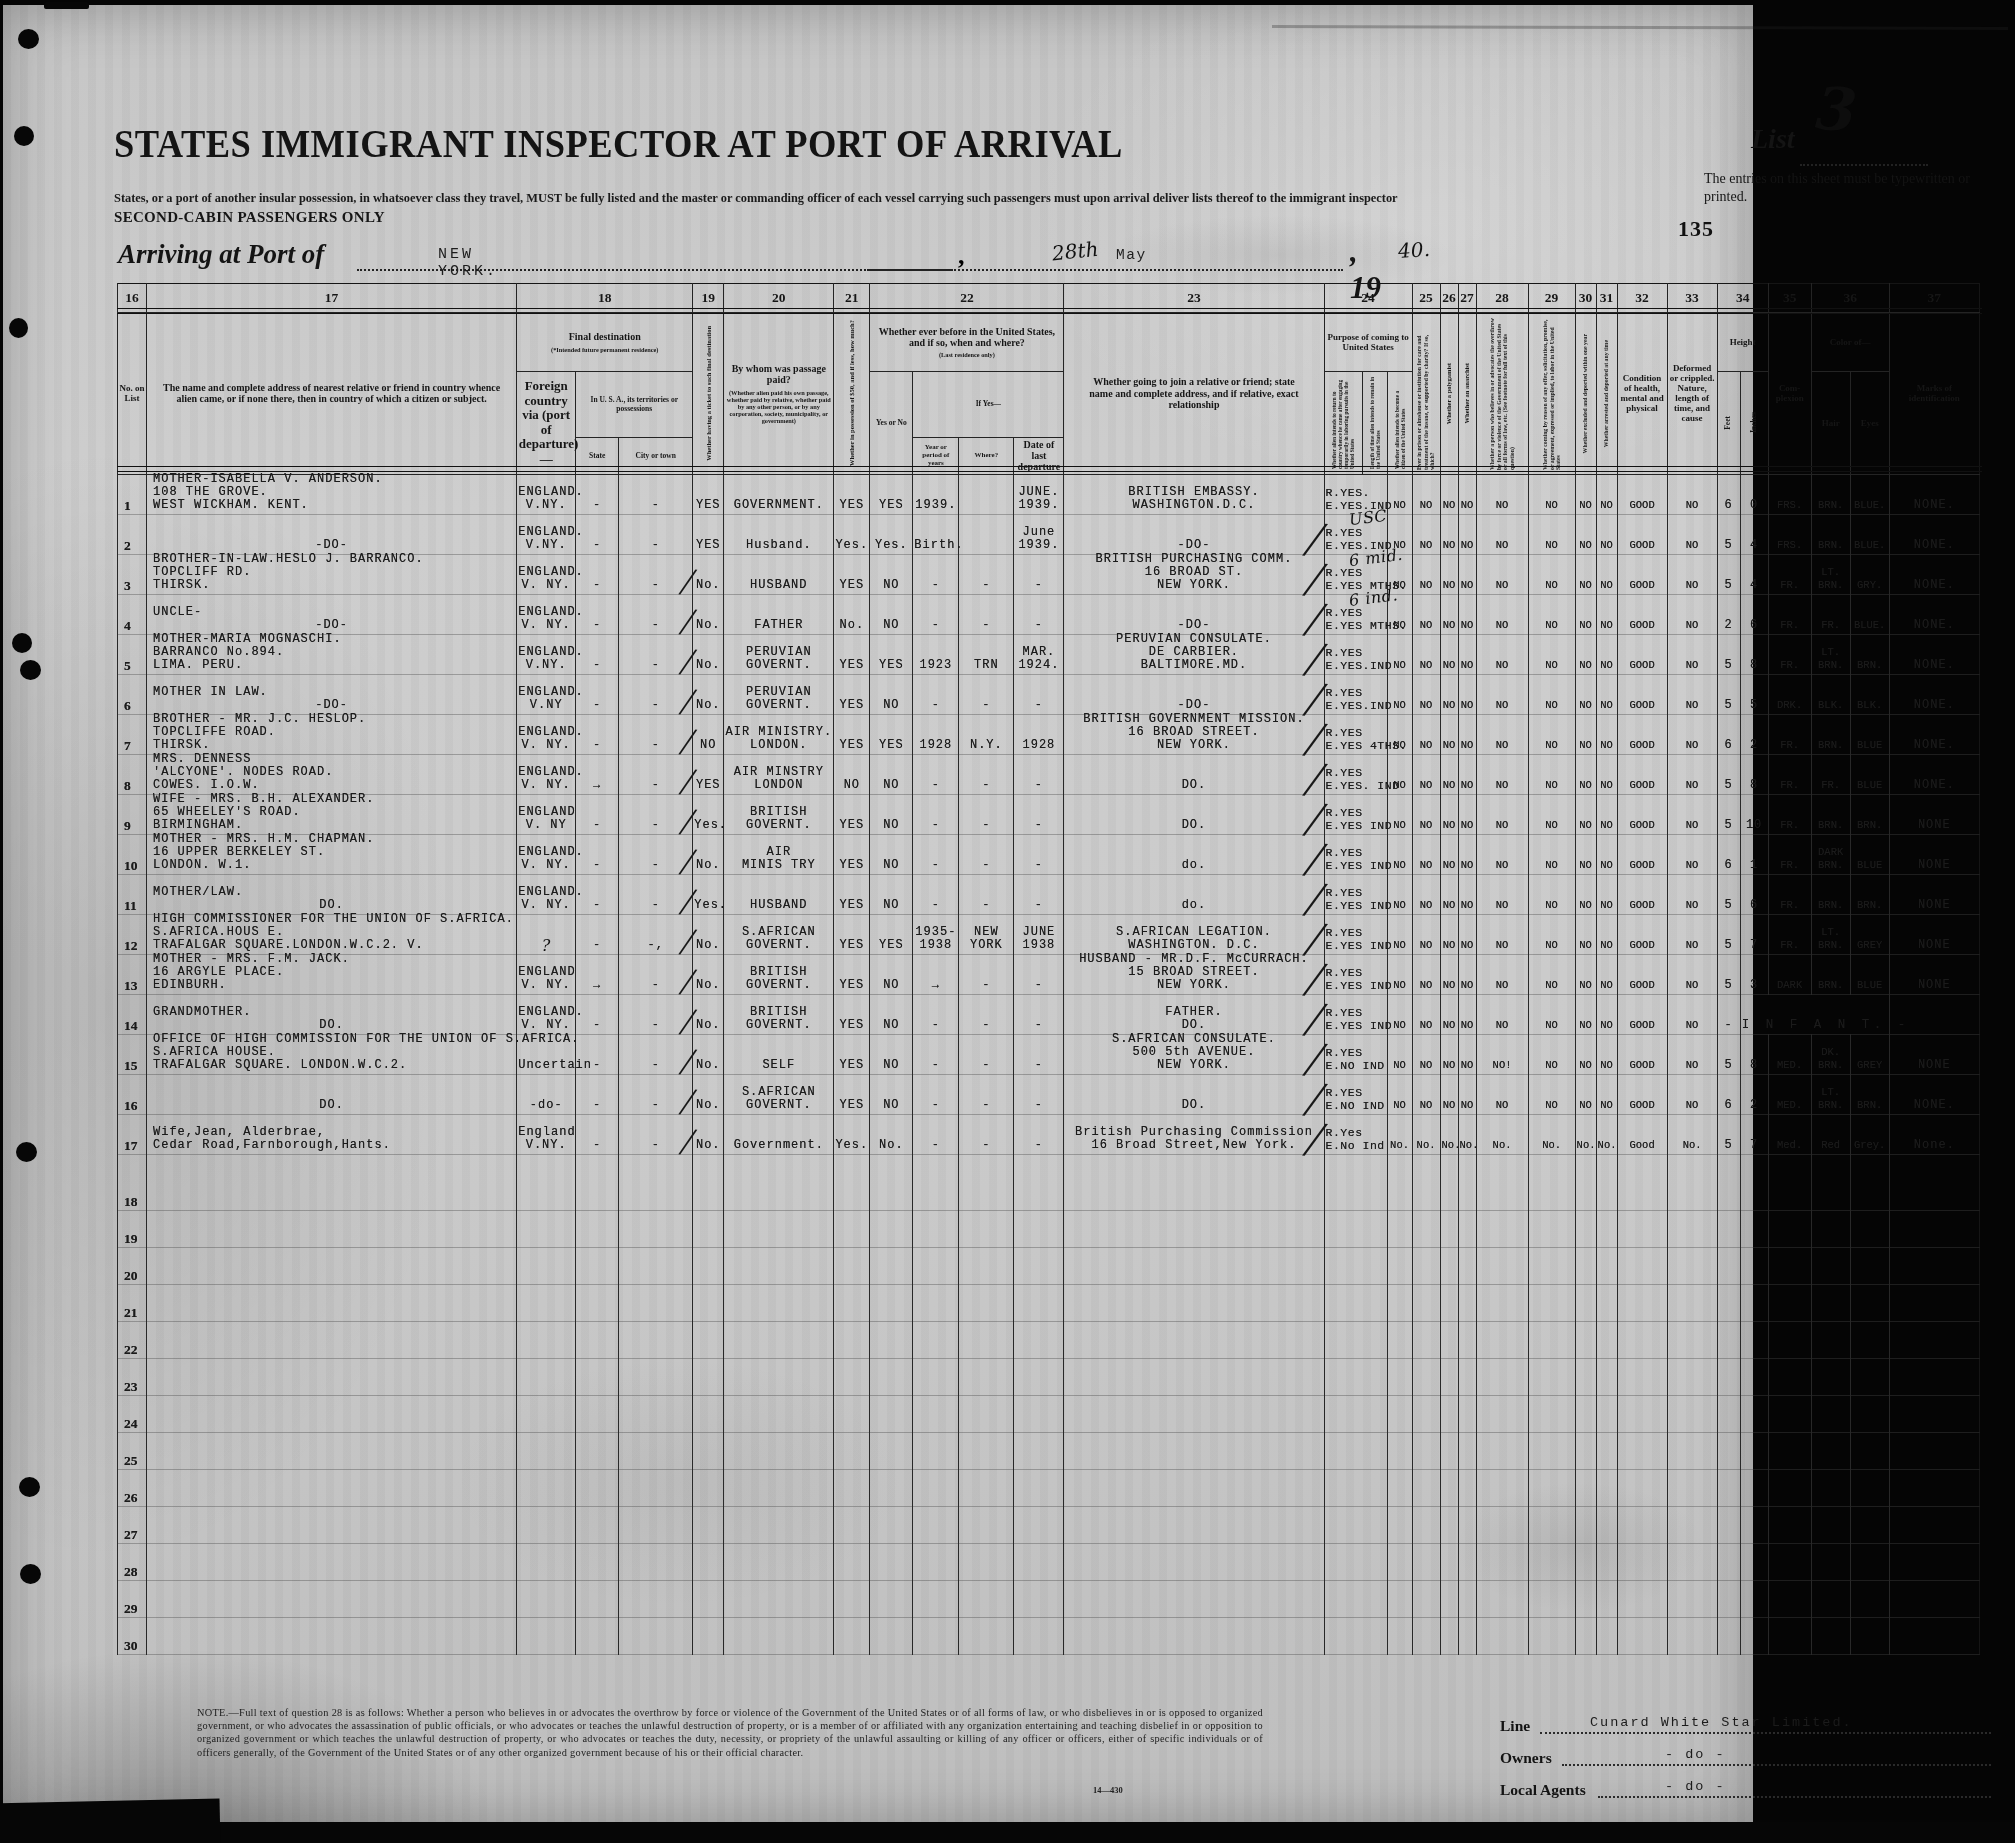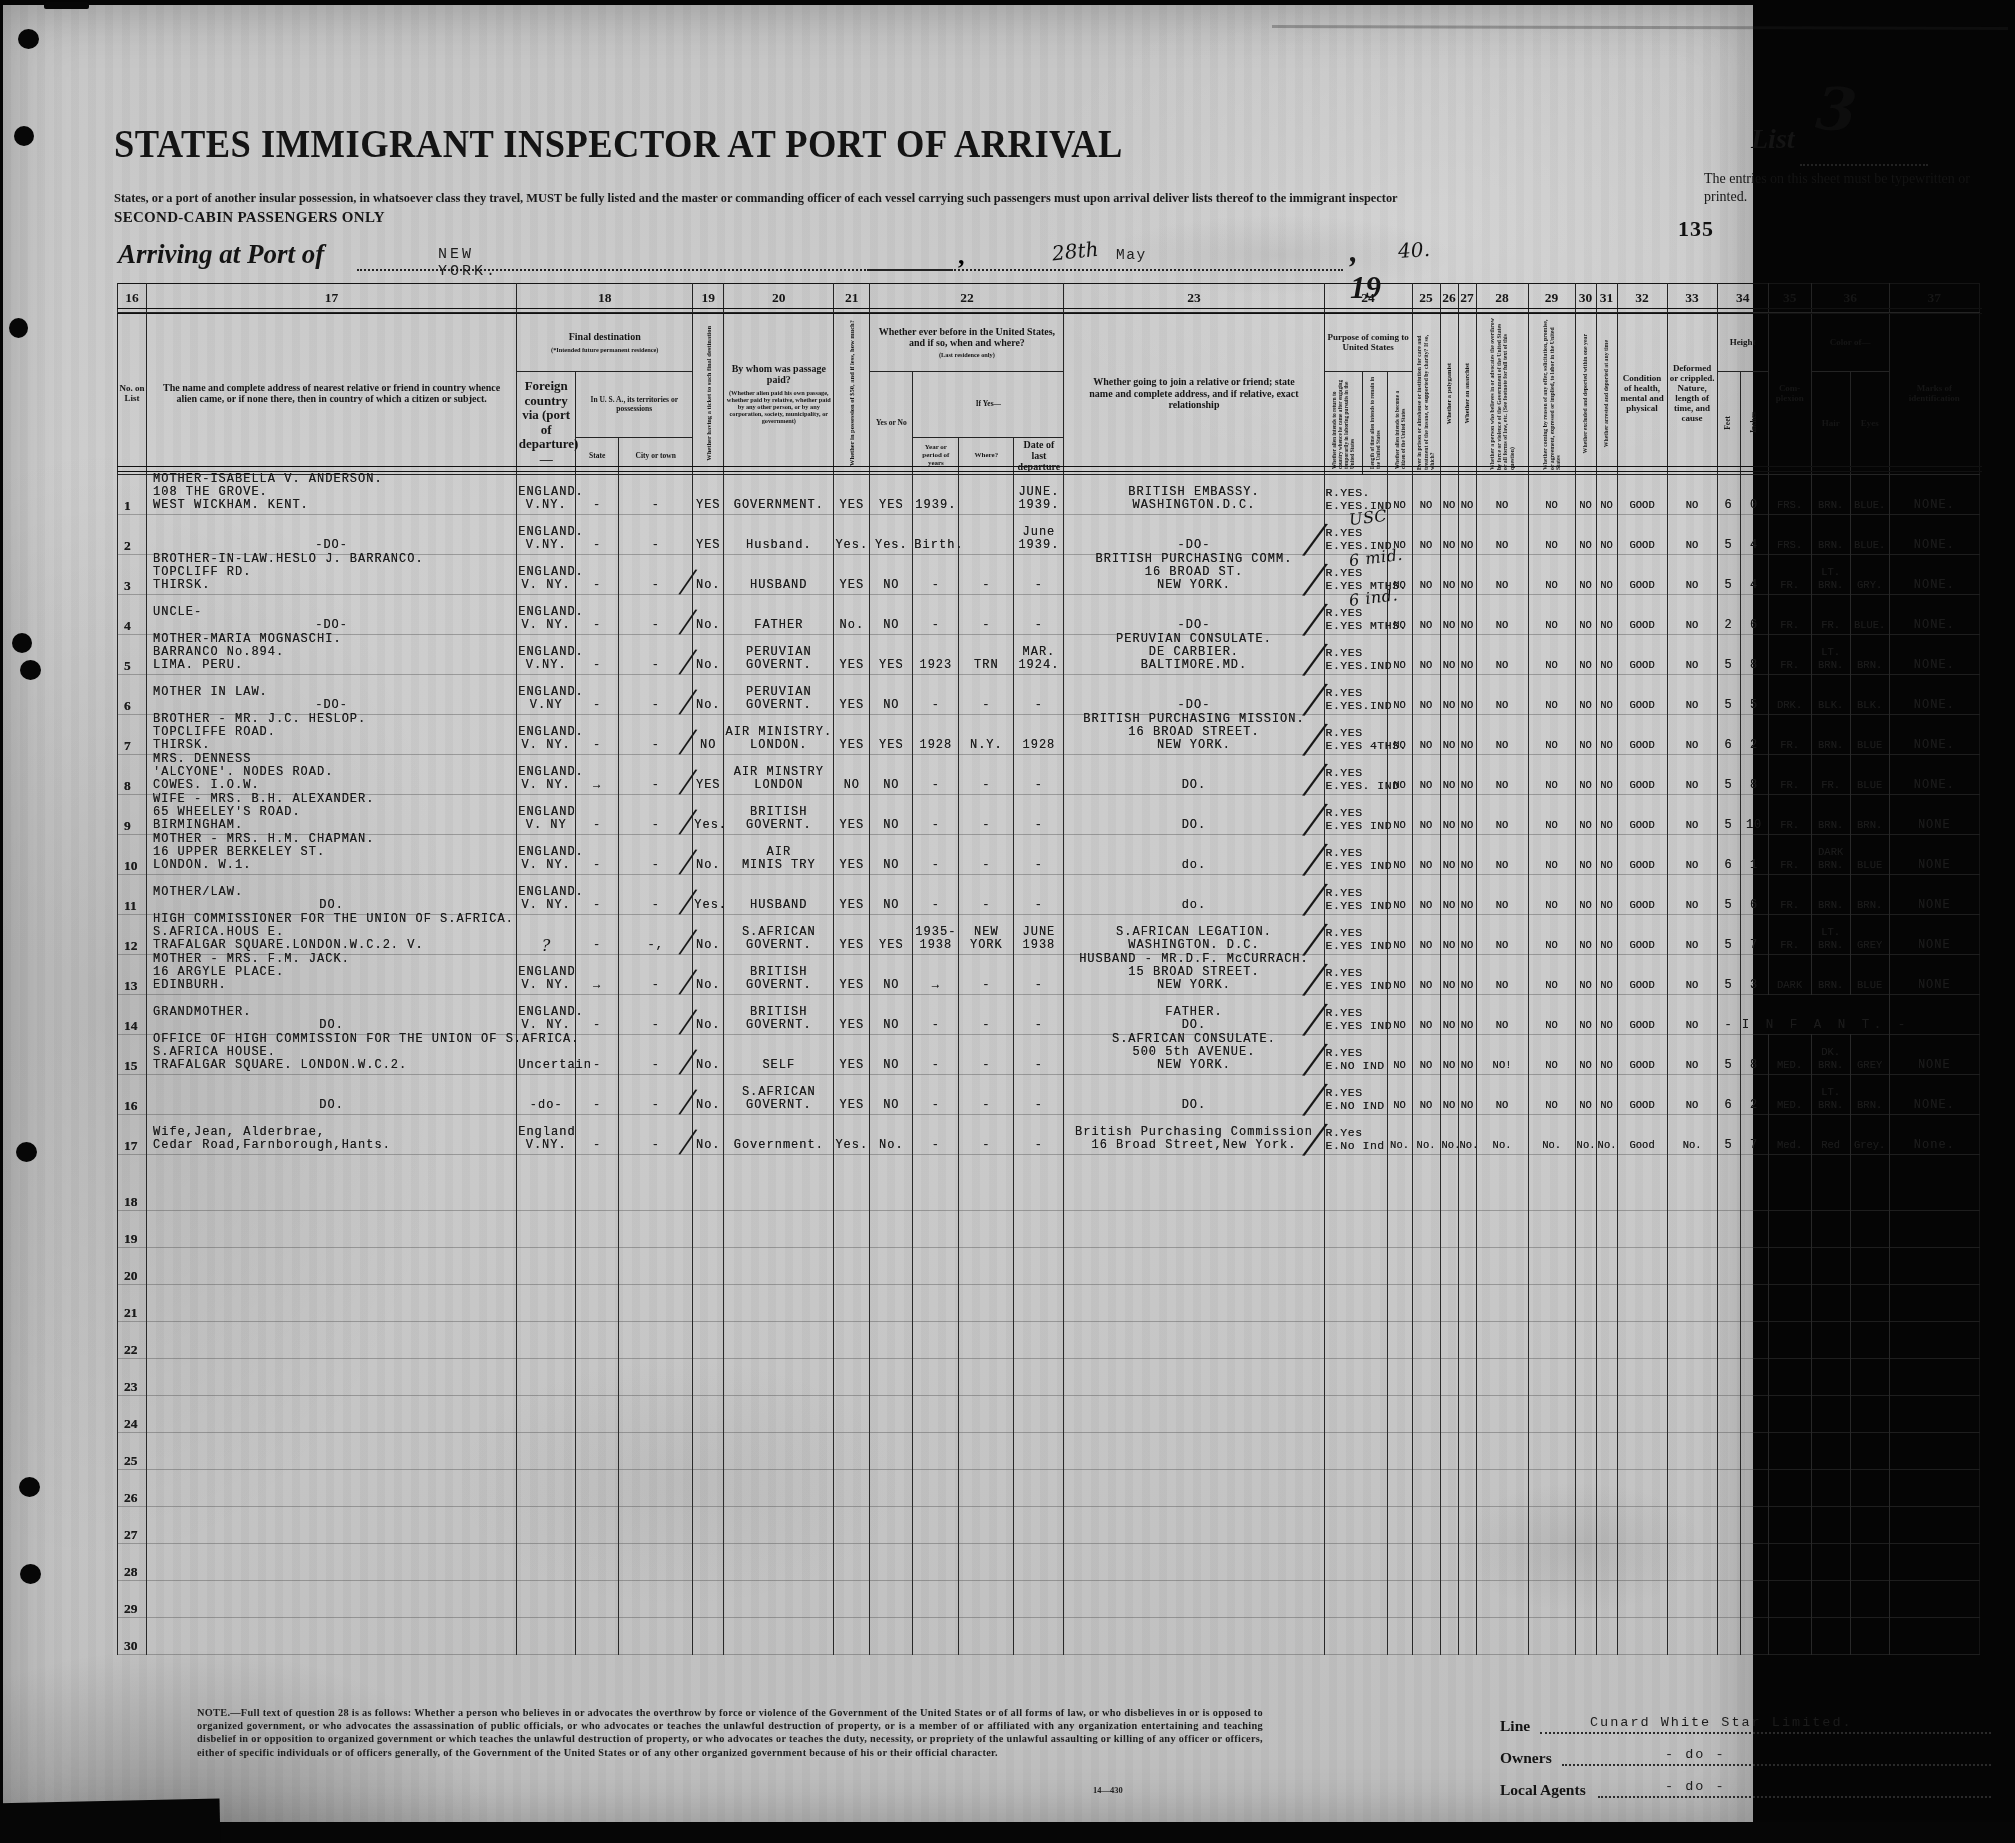--- a/index.html
+++ b/index.html
@@ -67,21 +67,21 @@
   .c-no .ln{font-family:"Liberation Serif",serif;font-weight:bold;font-size:13.5px;text-align:left;padding-left:5px;letter-spacing:0;}
   .c-sm .ln{font-size:10.5px;letter-spacing:0;}
   .c-pur .ln{text-align:left;font-size:11.5px;letter-spacing:0.5px;}
   .c-infant .ln{letter-spacing:4.5px;font-size:12.5px;}
   .hand .ln, span.hand{font-family:"DejaVu Serif",serif;font-style:italic;font-size:16px;letter-spacing:0.5px;color:#101010;text-shadow:none;}
   span.hand{position:absolute;top:-18px;left:23px;transform:rotate(-7deg);white-space:nowrap;}
   span.tick{position:absolute;left:-13px;bottom:-3px;font-size:23px;color:#181818;transform:rotate(7deg);font-family:"DejaVu Sans",sans-serif;text-shadow:none;}
   span.ptick{position:absolute;left:-20px;bottom:-5px;font-size:30px;color:#181818;transform:rotate(9deg);font-family:"DejaVu Sans",sans-serif;text-shadow:none;}
 
   
-  .note{position:absolute;left:194px;top:1701px;width:1066px;font-size:10.3px;line-height:1.28;color:#1c1c1c;text-align:justify;font-weight:bold;}
+  .note{position:absolute;left:194px;top:1701px;width:1066px;font-size:10.3px;line-height:1.28;color:#1c1c1c;text-align:justify;font-weight:normal;}
   .note .lead{letter-spacing:0.3px;}
   .formnum{position:absolute;left:1090px;top:1780px;font-size:8.5px;font-weight:bold;color:#222;}
   .agents{position:absolute;left:1497px;top:1701px;width:506px;font-family:"Liberation Serif",serif;}
   .agrow{position:relative;height:32px;}
   .aglabel{position:absolute;left:0;bottom:3px;font-weight:bold;font-size:15.5px;color:#141414;white-space:nowrap;}
   .agline{position:absolute;left:0;right:15px;bottom:4px;border-bottom:2px dotted #2a2a2a;}
   .agval{position:absolute;left:90px;bottom:8px;font-family:"Liberation Mono",monospace;font-size:13.5px;letter-spacing:2px;color:#1b1b1b;}
 </style>
 </head>
 <body>
@@ -1339,21 +1339,21 @@
               <div class="ln">N.Y.</div>
             </div>
           </td>
           <td>
             <div class="abs c-ctr">
               <div class="ln">1928</div>
             </div>
           </td>
           <td>
             <div class="abs c-ctr">
-              <div class="ln">BRITISH PURCHASING MISSION.</div>
+              <div class="ln">BRITISH GOVERNMENT MISSION.</div>
               <div class="ln">16 BROAD STREET.</div>
               <div class="ln">NEW YORK.</div>
             </div>
           </td>
           <td colspan="2">
             <div class="abs c-pur">
               <div class="ln">R.YES</div>
               <div class="ln">E.YES 4THS.</div>
               <span class="ptick">╱</span>
             </div>

